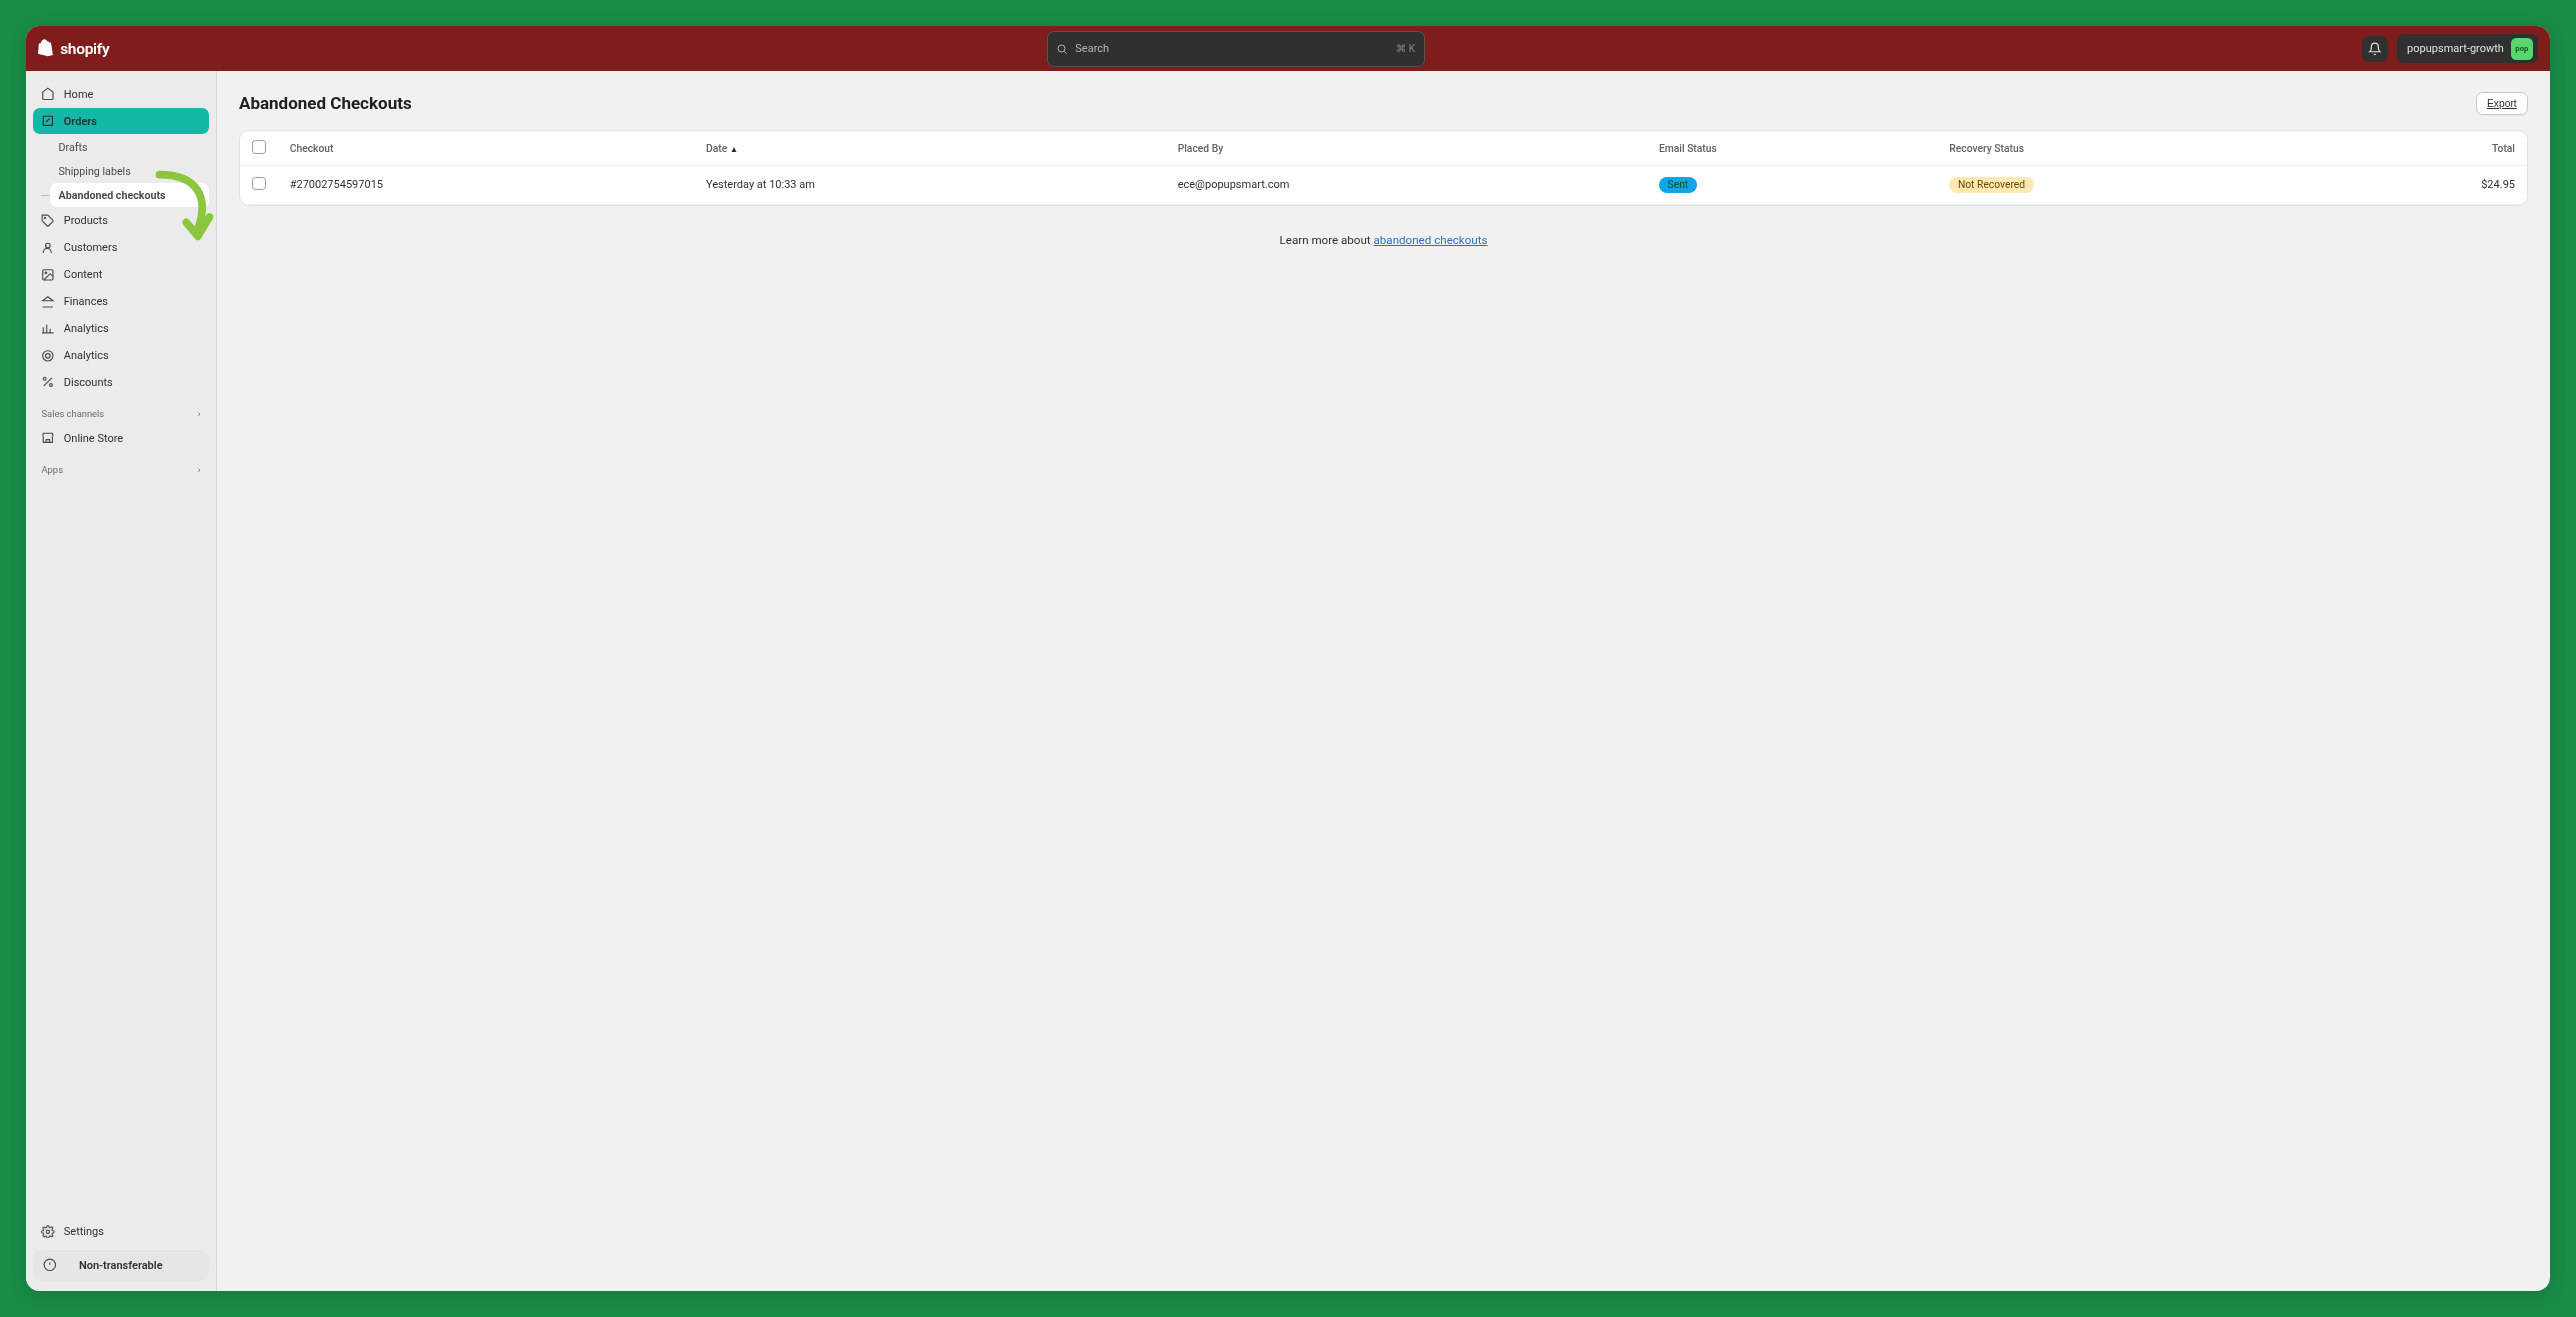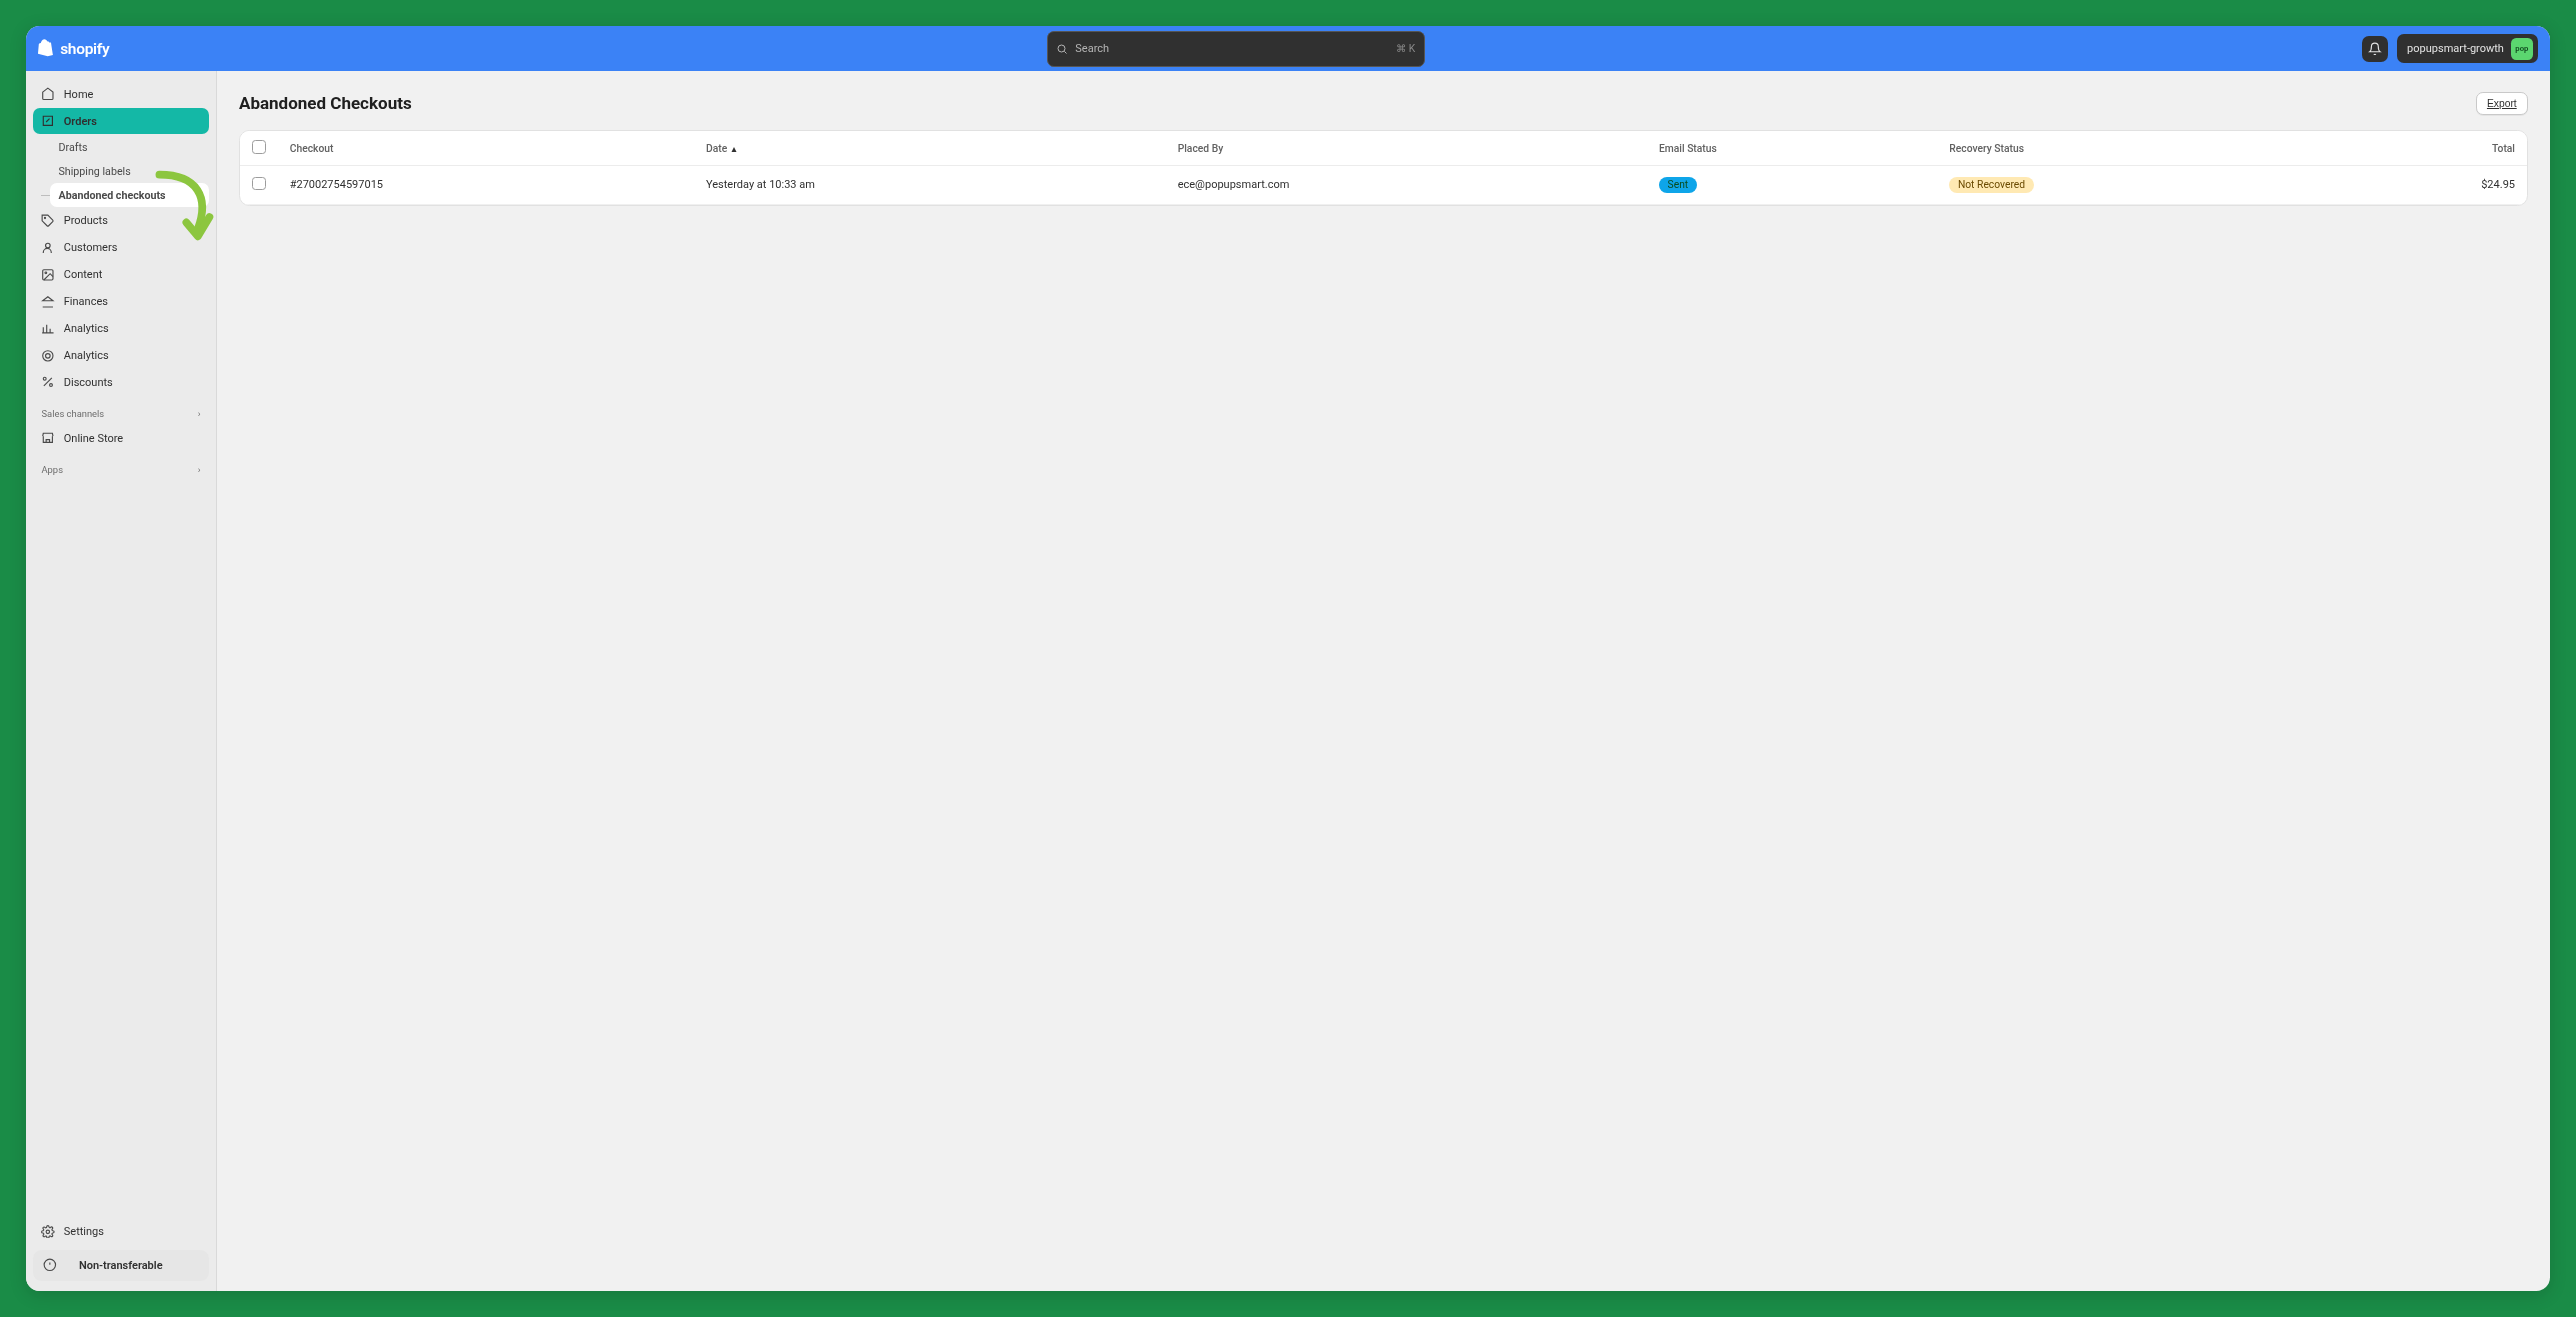--- a/index.html
+++ b/index.html
@@ -9,21 +9,21 @@
     width: 100%; height: 100%;
     background: #f1f1f1;
     border-radius: 13.7px;
     display: flex; flex-direction: column;
     overflow: hidden;
     box-shadow: 0 3.4px 17px rgba(0,0,0,0.15);
   }
   
   .topbar {
     height: 45px;
-    background: #3b82f6;
+    background: #7f1d1d;
     display: flex; align-items: center;
     padding: 16px 12px;
     color: #e3e3e3;
     gap: 10.3px;
   }
   .logo { display:flex; align-items:center; gap:5.2px; color:#fff; }
   .logo svg { fill:#fff; }
   .logo-text { font-weight:600; font-size:15.5px; letter-spacing:-0.3px; }
   .searchbar {
     flex: 0 0 378px;
@@ -372,17 +372,20 @@
               <td>Yesterday at 10:33 am</td>
               <td>ece@popupsmart.com</td>
               <td><span class="badge green">Sent</span></td>
               <td><span class="badge amber">Not Recovered</span></td>
               <td class="right">$24.95</td>
             </tr>
           </tbody>
         </table>
       </div>
 
+      <div class="learn-more">
+        <span>Learn more about </span><a>abandoned checkouts</a>
+      </div>
 
     </div>
   </div>
 </div>
 
 
 </body></html>

